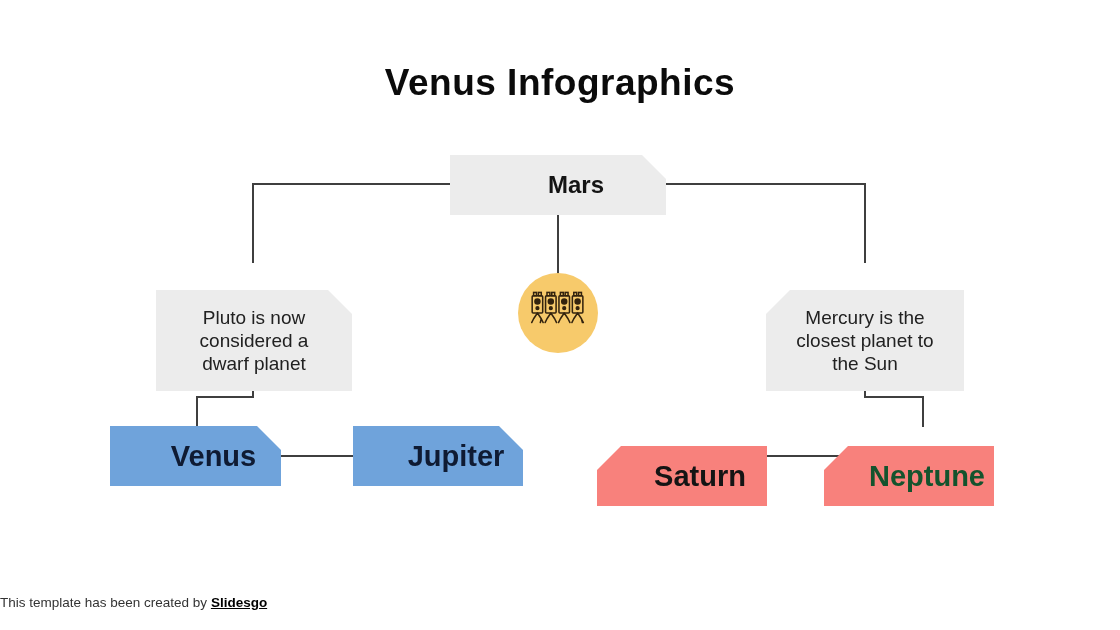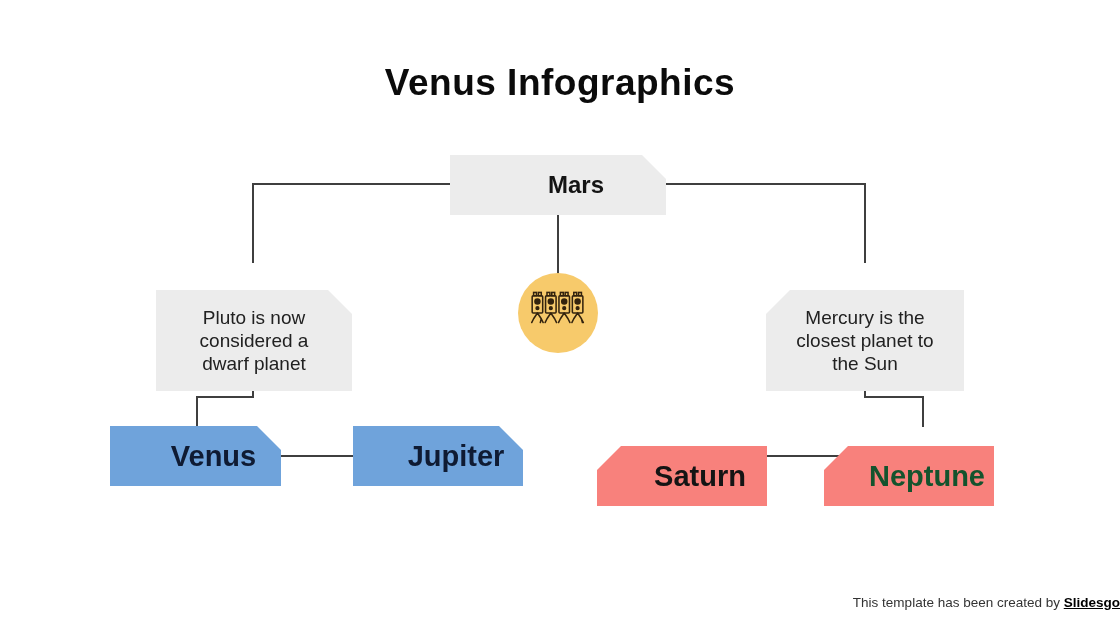--- a/index.html
+++ b/index.html
@@ -88,21 +88,21 @@
     z-index: 2;
   }
   .badge-circle svg { display: block; }
 
   
   .footer {
     position: absolute;
     top: 595px;
     left: 0;
     width: 100%;
-    text-align: right;
+    text-align: left;
     font-size: 13.5px;
     color: #333333;
   }
   .footer .brand {
     font-weight: 700;
     color: #000000;
     text-decoration: underline;
     cursor: pointer;
   }
 </style>

